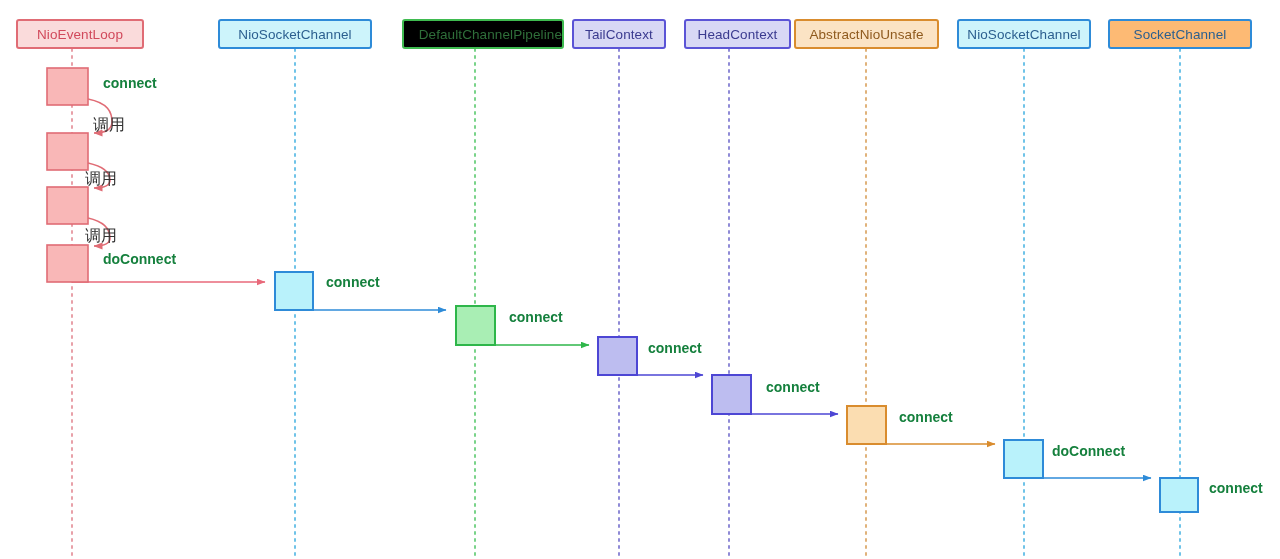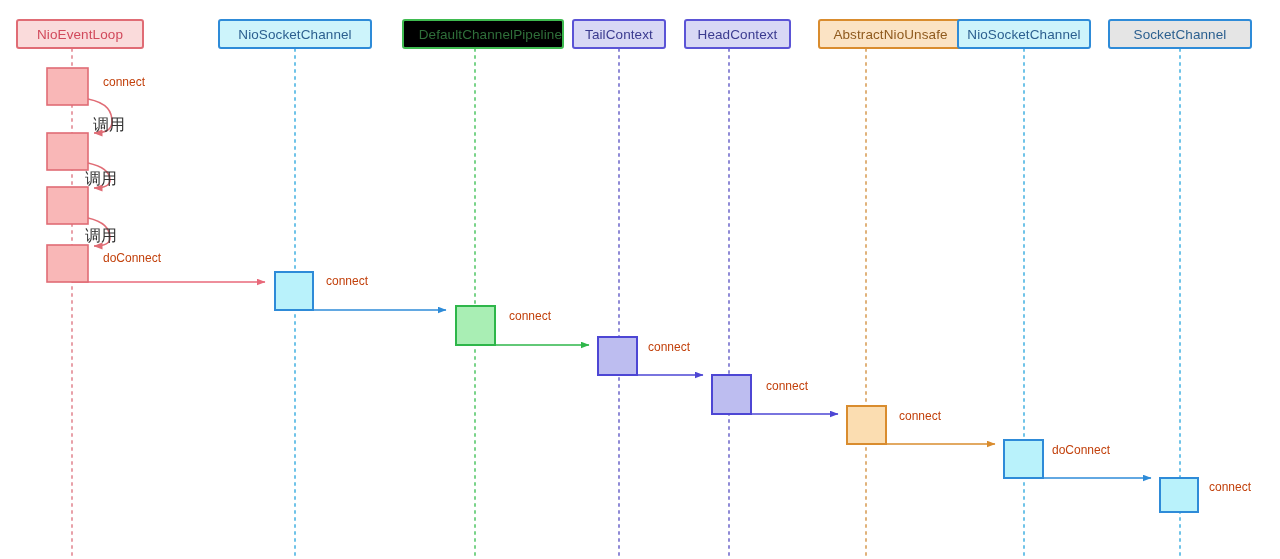--- a/index.html
+++ b/index.html
@@ -34,24 +34,25 @@
     align-items: center;
     justify-content: center;
     font-size: 13.5px;
     letter-spacing: 0.1px;
     white-space: nowrap;
     height: 30px;
     top: 19px;
   }
   .msg-label {
     position: absolute;
-    font-size: 12px;
-    color: #c2410c;
+    font-size: 14px;
+    color: #15803d;
     white-space: nowrap;
     line-height: 1;
+    font-weight: bold;
   }
   .self-label {
     position: absolute;
     font-size: 16px;
     color: #333333;
     white-space: nowrap;
     line-height: 1;
   }
 </style>
 </head>
@@ -131,27 +132,27 @@
   </div>
   <div class="actor-header" style="left:402px; width:162px; background:#000000; border-color:#3fbb50; color:#2f6f3a;justify-content:flex-end;">
     <span>DefaultChannelPipeline</span>
   </div>
   <div class="actor-header" style="left:572px; width:94px; background:#d8d8f5; border-color:#5b54d6; color:#3a3a8f;">
     <span>TailContext</span>
   </div>
   <div class="actor-header" style="left:676px; width:107px; background:#d8d8f5; border-color:#5b54d6; color:#3a3a8f;margin-left:8px;">
     <span>HeadContext</span>
   </div>
-  <div class="actor-header" style="left:794px; width:145px; background:#fbe3c4; border-color:#d98c2e; color:#8f5a1e;margin-left:24px;">
+  <div class="actor-header" style="left:794px; width:145px; background:#fbe3c4; border-color:#d98c2e; color:#8f5a1e;">
     <span>AbstractNioUnsafe</span>
   </div>
   <div class="actor-header" style="left:957px; width:134px; background:#cdf4fb; border-color:#2e8bd8; color:#2b5f8f;">
     <span>NioSocketChannel</span>
   </div>
-  <div class="actor-header" style="left:1108px; width:144px; background:#e5e5e5; border-color:#2e8bd8; color:#2b5f8f;">
+  <div class="actor-header" style="left:1108px; width:144px; background:#fdba74; border-color:#2e8bd8; color:#2b5f8f;">
     <span>SocketChannel</span>
   </div>
 
   <div class="msg-label" style="left:103px; top:76px;">connect</div>
   <div class="msg-label" style="left:103px; top:252px;">doConnect</div>
 
   <div class="self-label" style="left:93px; top:117px;">调用</div>
   <div class="self-label" style="left:85px; top:171px;">调用</div>
   <div class="self-label" style="left:85px; top:228px;">调用</div>
 

